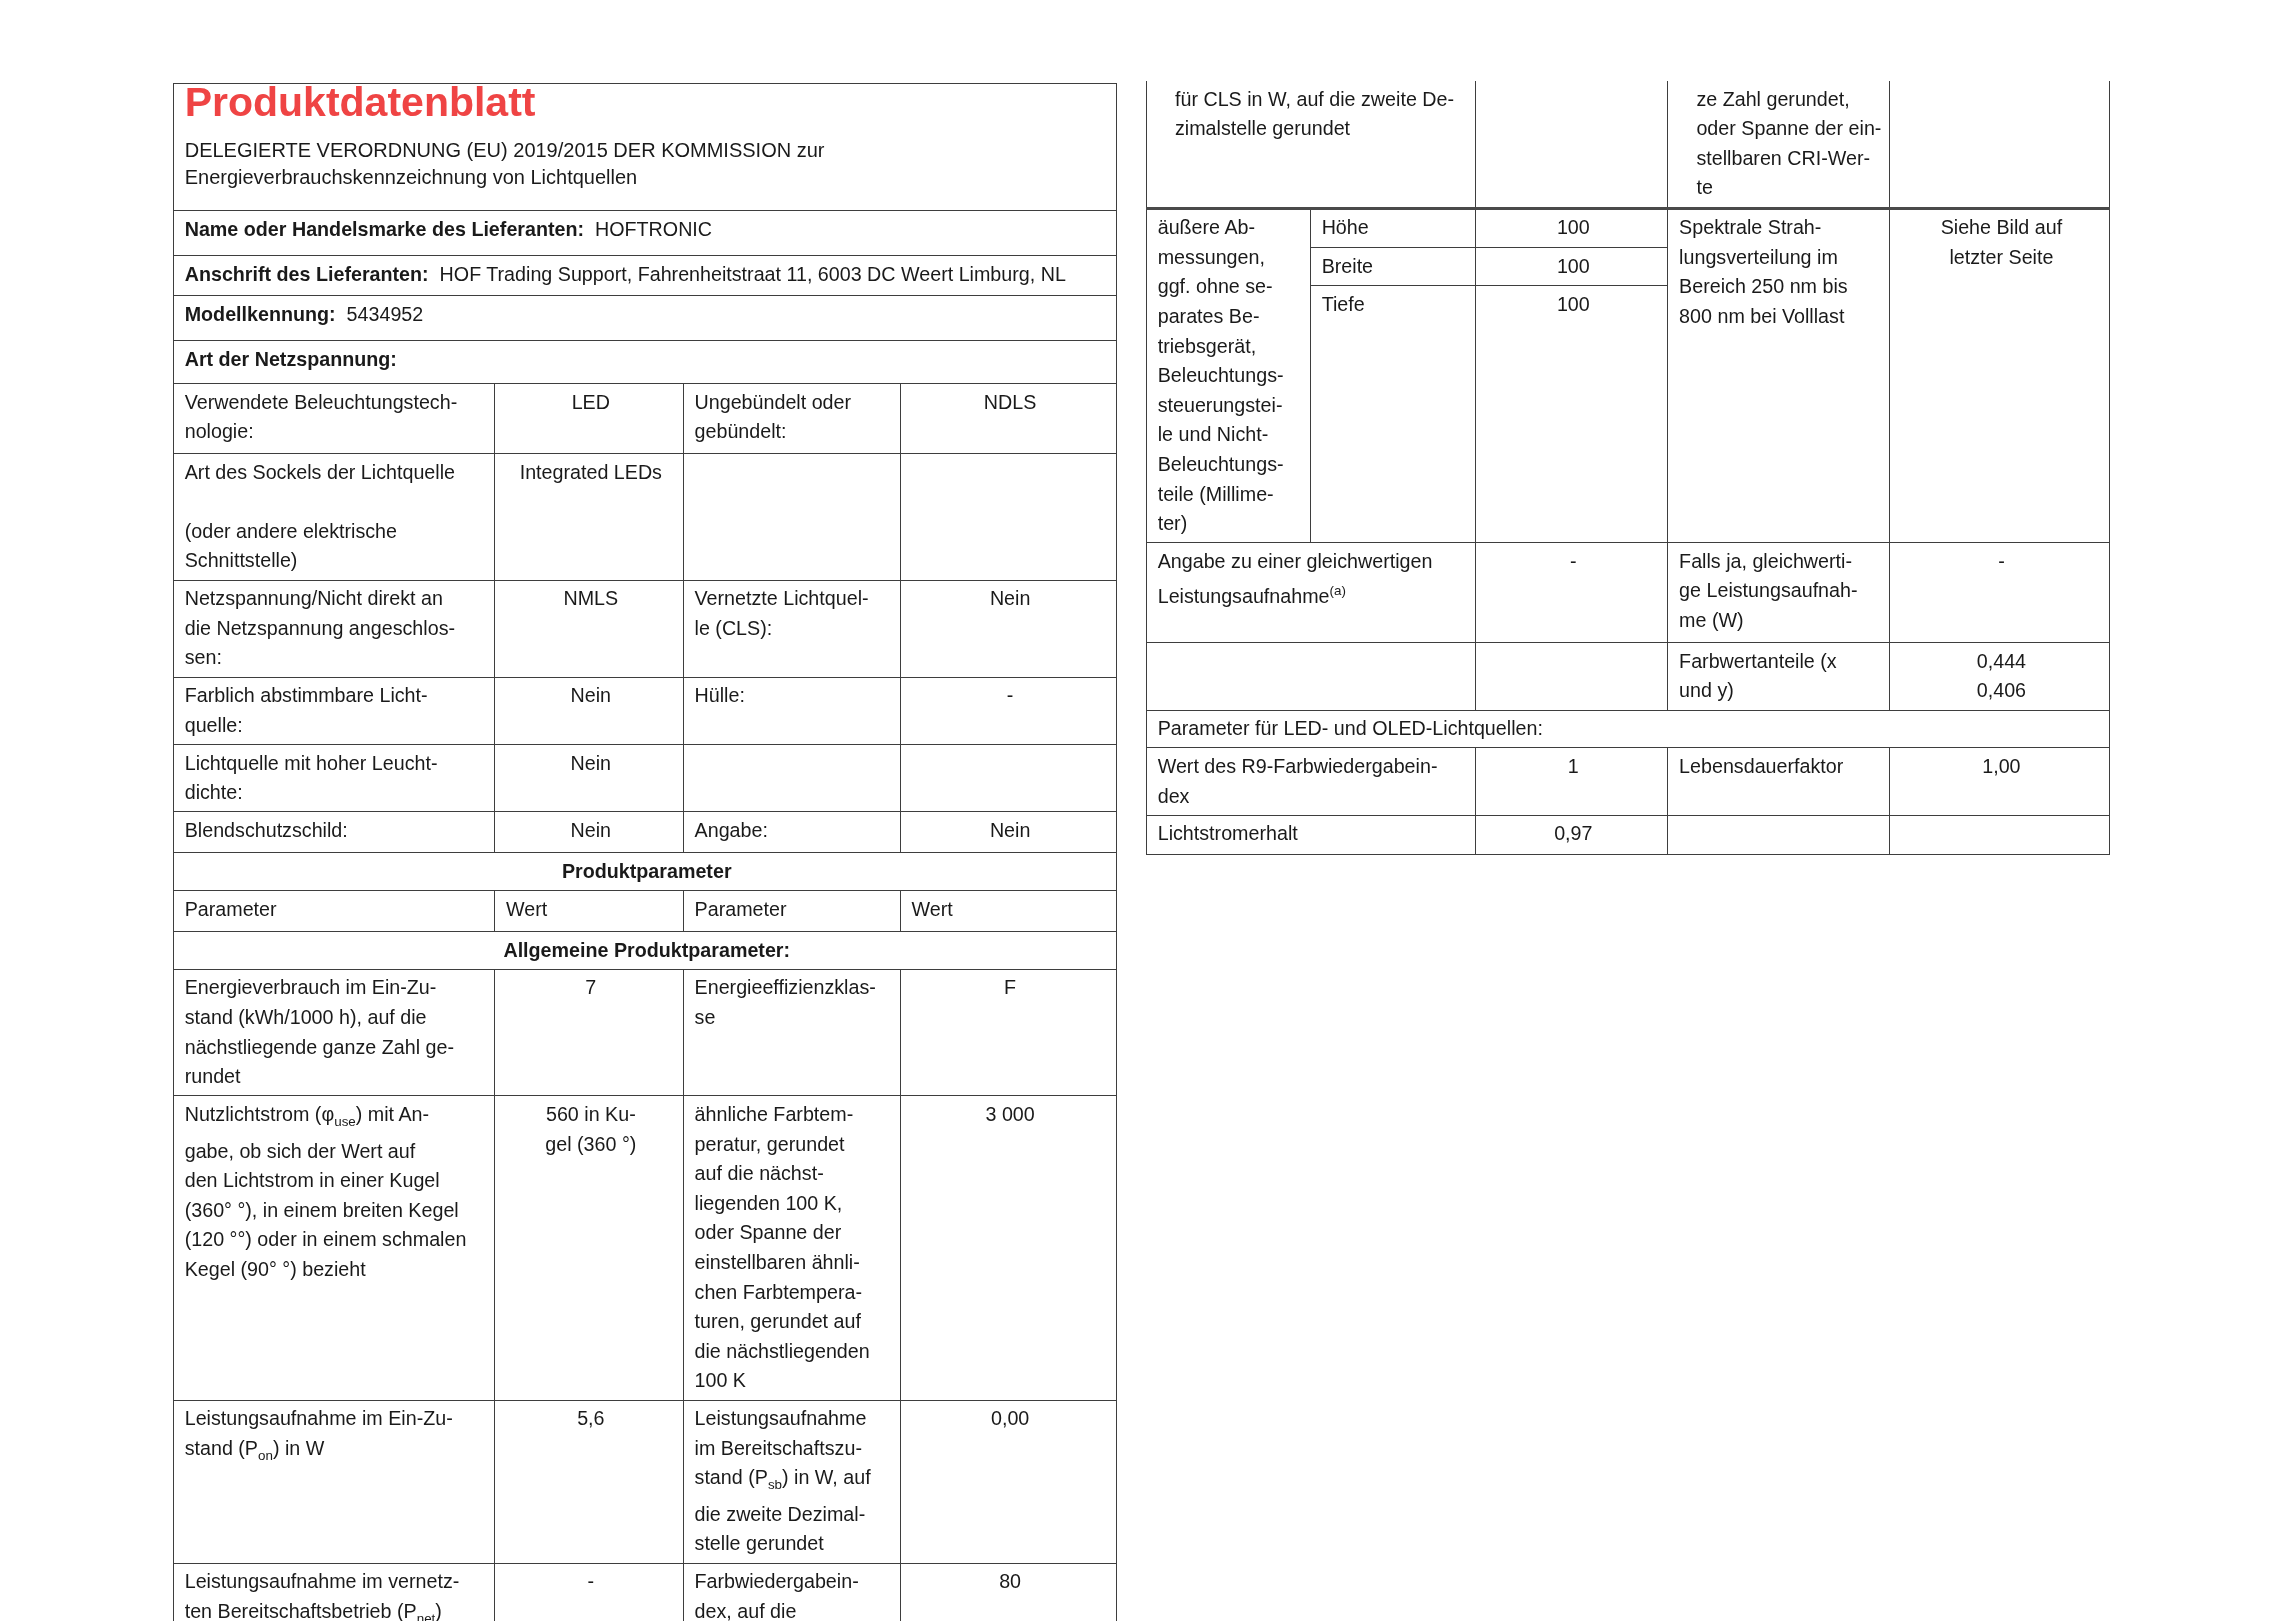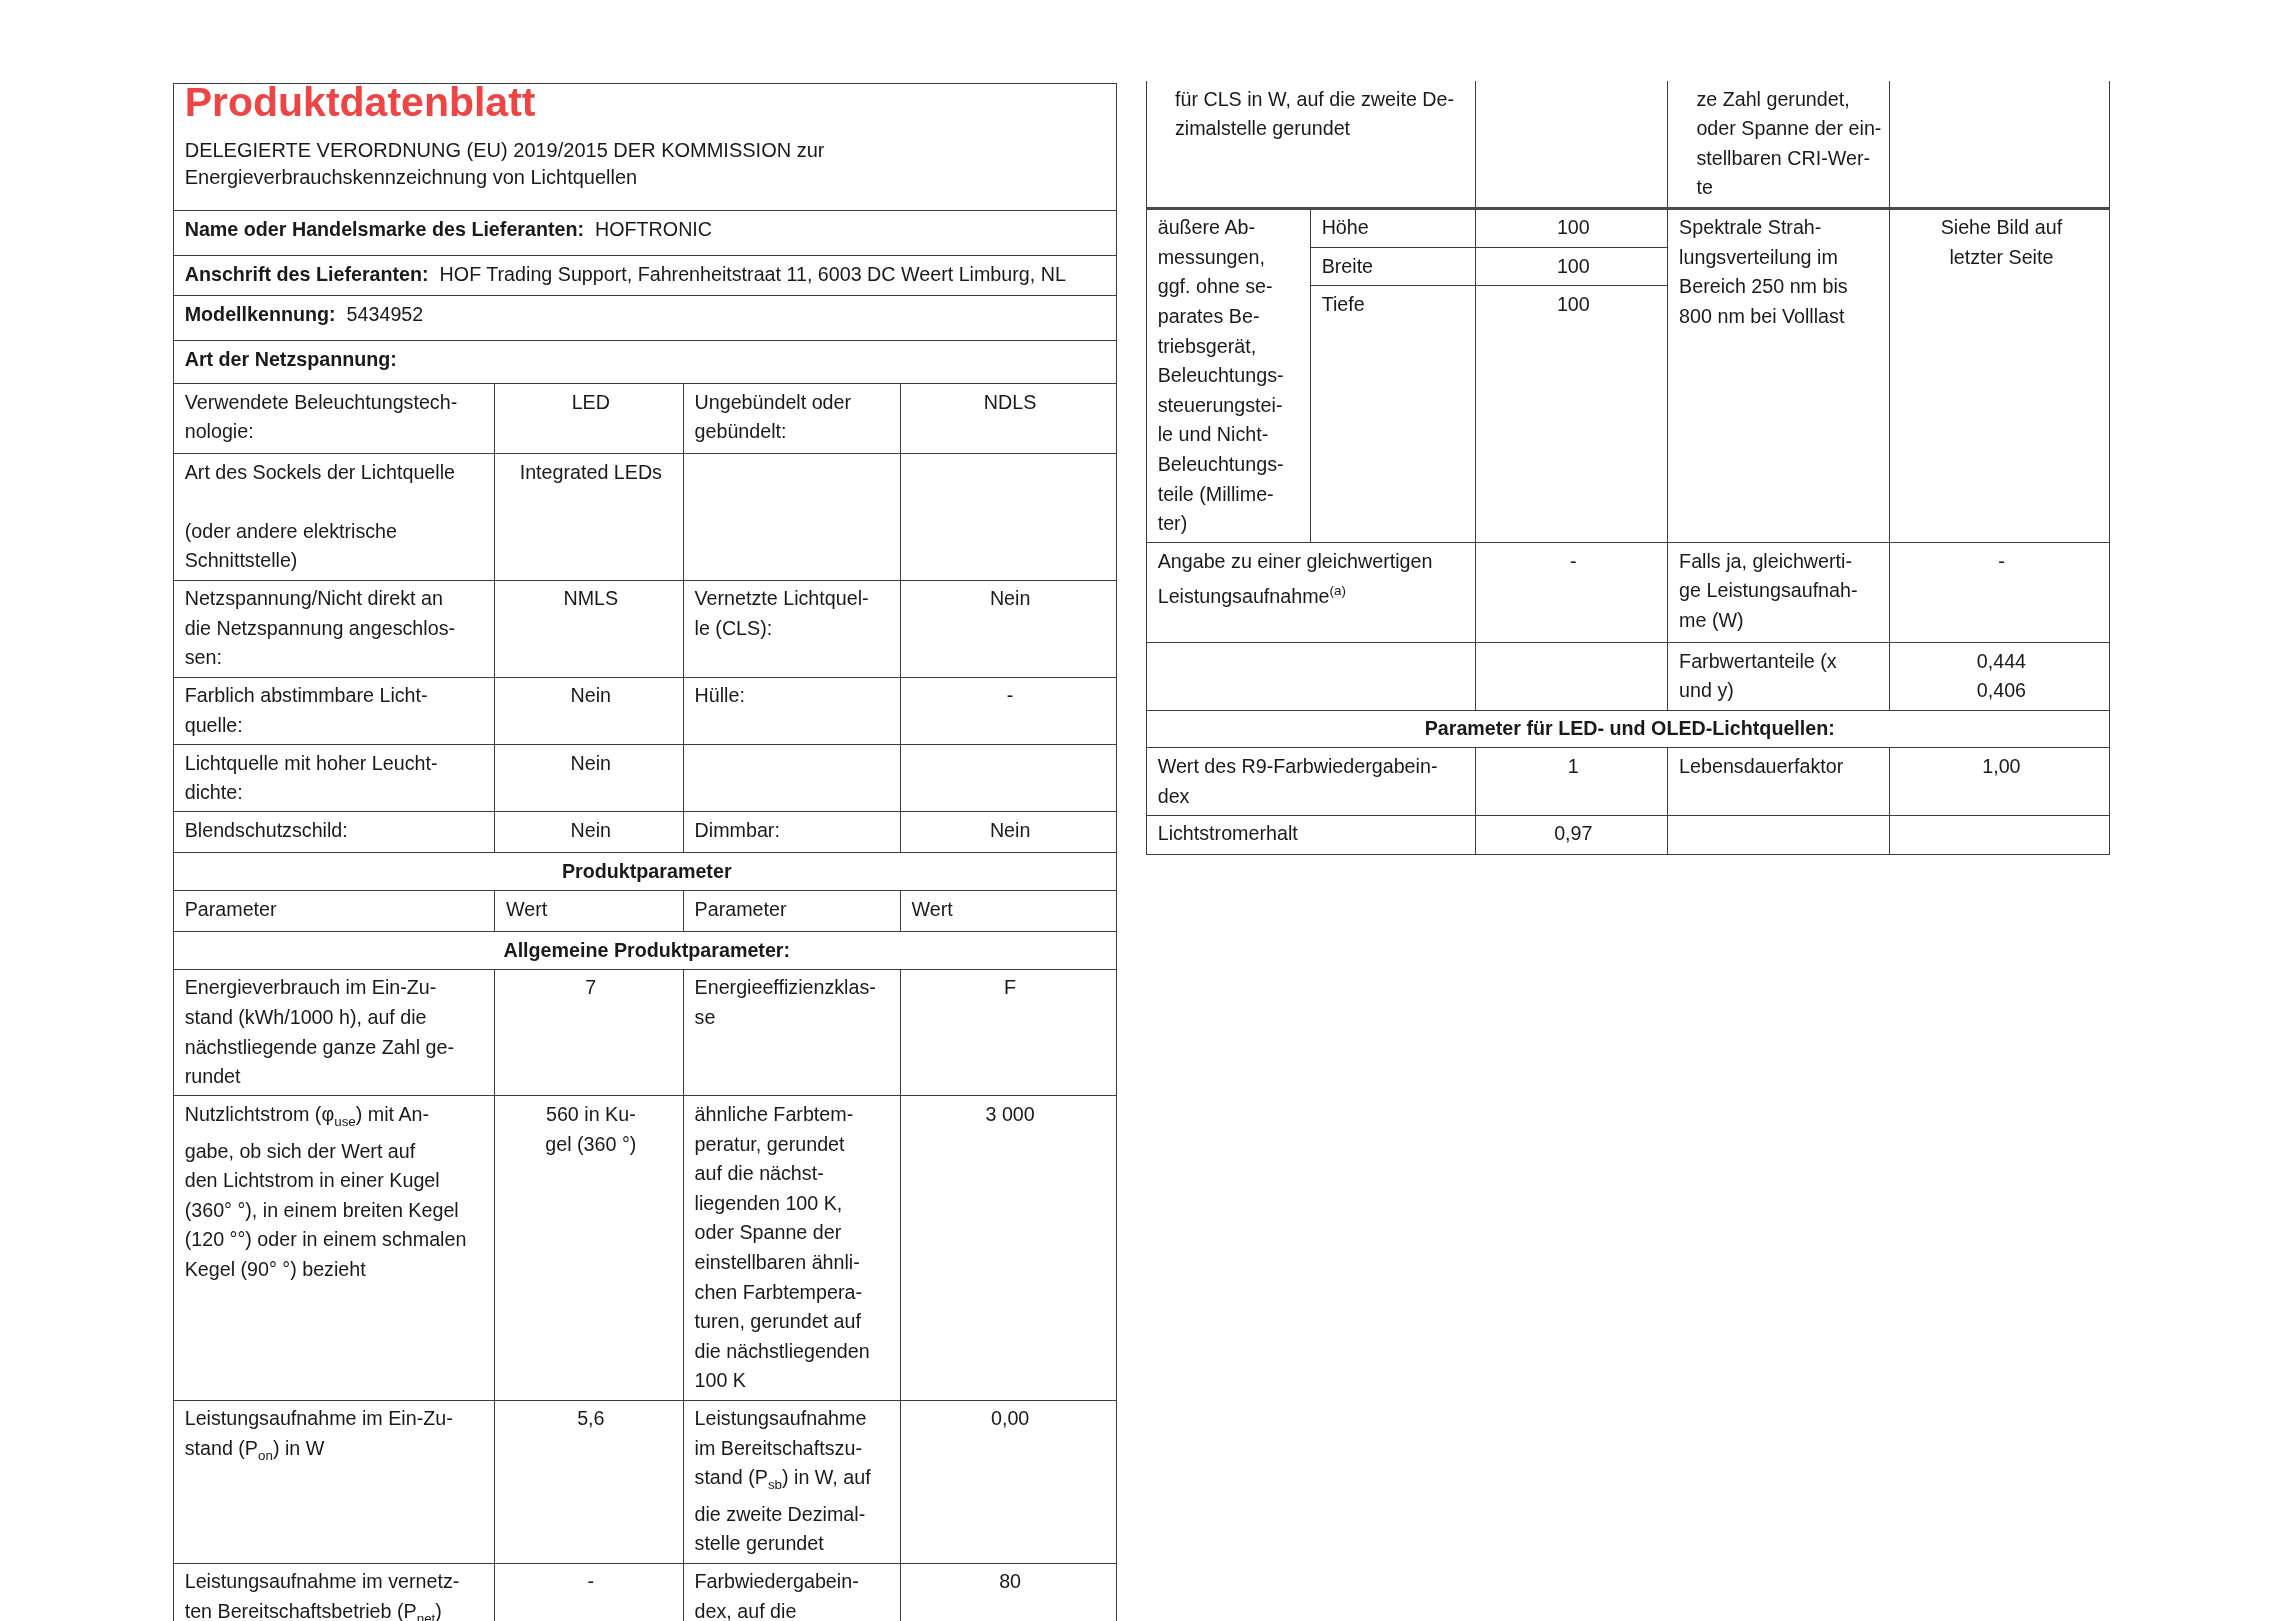--- a/index.html
+++ b/index.html
@@ -12,21 +12,21 @@
   .tbl td{
     border:1.8px solid #3e3e3e;vertical-align:top;
     padding:3.6px 7.2px 3.6px 10.7px;font-size:19.7px;line-height:29.6px;
     overflow:hidden;
   }
   .pre{white-space:pre-line;}
   .bold{font-weight:bold;}
   .val{text-align:center;padding:3.6px 5.4px;line-height:27px;}
   .c3{line-height:25px;}
   .sect{font-weight:bold;text-align:center;padding-top:1.8px;padding-bottom:1.8px;}
-  .sect-left{font-weight:bold;text-align:center;padding-top:1.8px;padding-bottom:1.8px;}
+  .sect-left{font-weight:normal;text-align:left;padding-top:1.8px;padding-bottom:1.8px;}
   
   #left-table-wrap{position:absolute;left:173px;top:83px;width:944px;}
   
   #right-table-wrap{position:absolute;left:1146px;top:81px;width:964px;}
   #right-table-wrap .tbl, #right-table-wrap td.no-top{border-top:0;padding-left:28px;}
   .thickb{border-bottom:3.6px solid #4a4a4a !important;}
   .no-bottom{border-bottom:0 !important;}
   .outer-dim{line-height:28px;padding-left:9px;padding-right:5.4px;}
   
   .title-cell{padding:9px 12.5px 7.2px 10.7px;}
@@ -117,21 +117,21 @@
     <tr style="height:61px">
       <td class="pre">Lichtquelle mit hoher Leucht-
 dichte:</td>
       <td class="val">Nein</td>
       <td class="pre c3"></td>
       <td class="val"></td>
     </tr>
     <tr style="height:41px">
       <td class="pre">Blendschutzschild:</td>
       <td class="val">Nein</td>
-      <td class="pre c3">Dimmbar:</td>
+      <td class="pre c3">Angabe:</td>
       <td class="val">Nein</td>
     </tr>
 
     <tr style="height:36px">
       <td colspan="4" class="sect">Produktparameter</td>
     </tr>
     <tr style="height:41px">
       <td>Parameter</td>
       <td>Wert</td>
       <td>Parameter</td>

